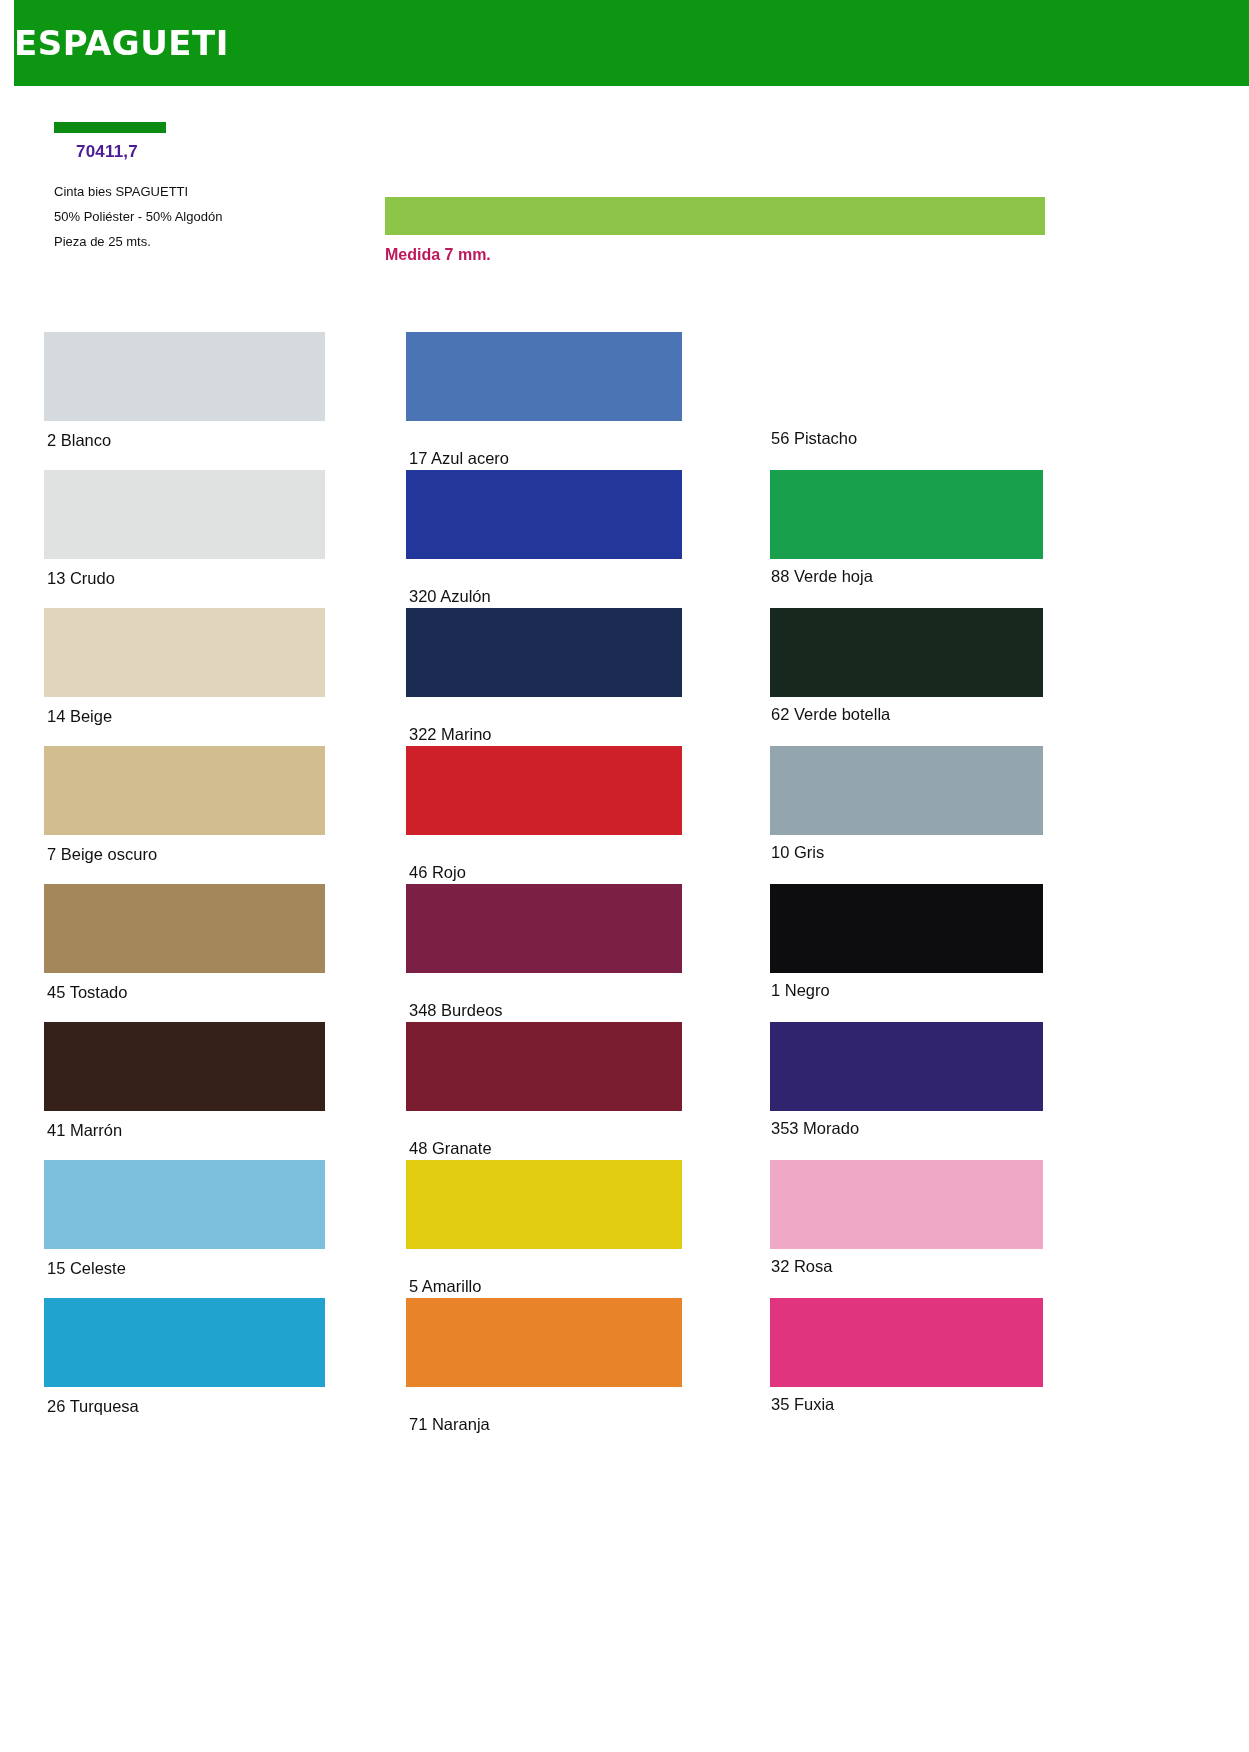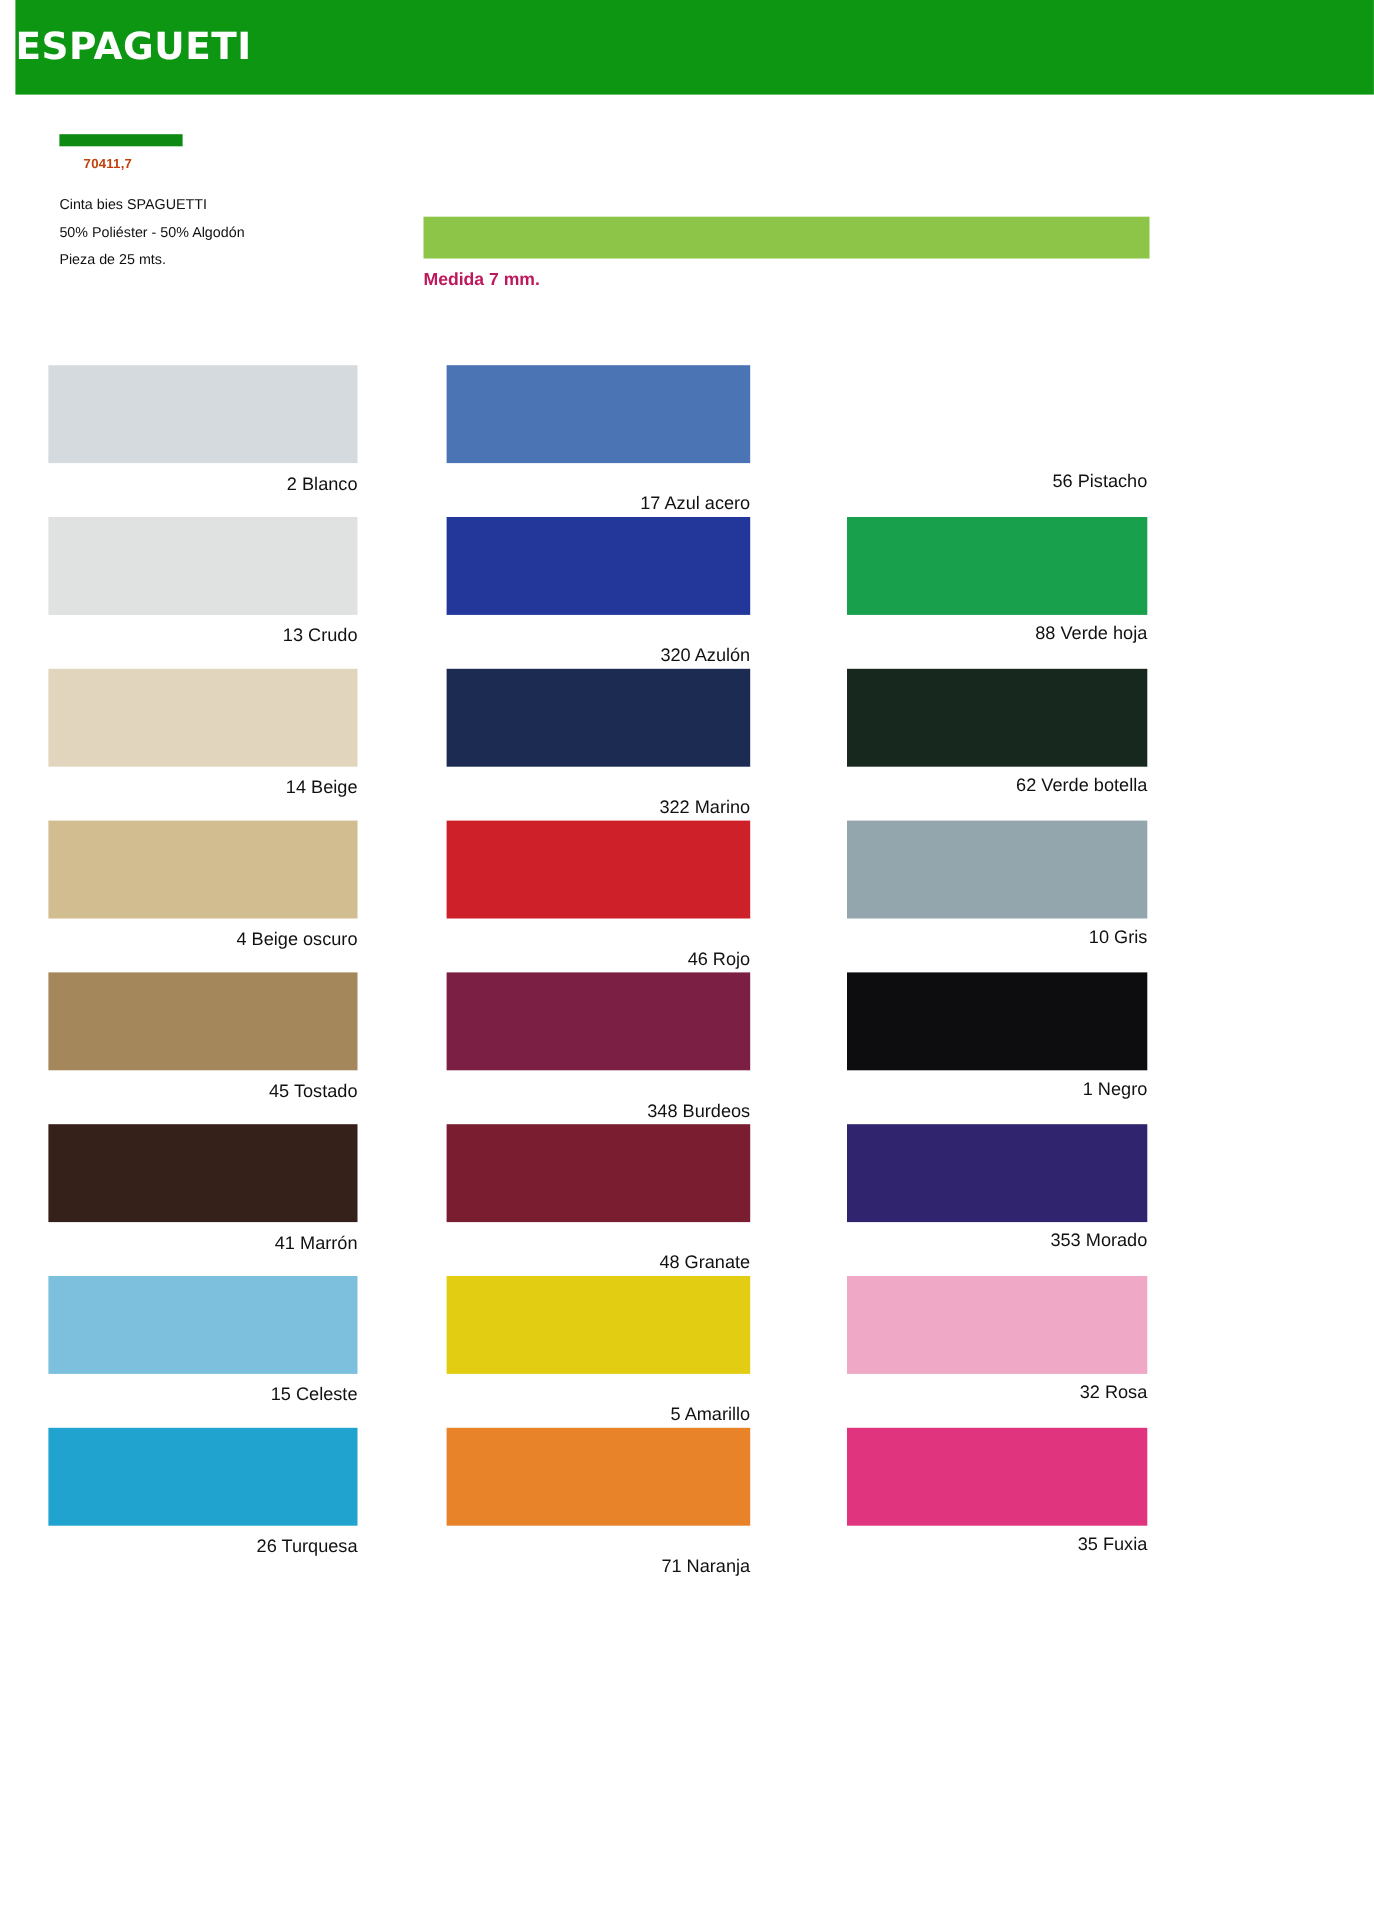--- a/index.html
+++ b/index.html
@@ -19,21 +19,21 @@
   }
   .header-title{
     color:#ffffff;font-size:34px;font-weight:bold;
     letter-spacing:.5px;padding-right:24px;
     font-family:"DejaVu Sans", sans-serif;
   }
   
   .info{position:absolute;left:54px;top:122px;width:330px;}
   .info-bar{width:112px;height:11px;background:#0d8a12;}
   .info-code{
-    font-size:12px;font-weight:bold;color:#c2410c;
+    font-size:17px;font-weight:bold;color:#4c1d95;
     margin:9px 0 0 22px;letter-spacing:.2px;
   }
   .info-desc{margin-top:17px;}
   .info-desc div{
     font-size:13px;line-height:25px;color:#111;
     white-space:nowrap;
   }
   
   .sample{position:absolute;left:385px;top:197px;}
   .sample-swatch{width:660px;height:38px;}
@@ -44,21 +44,21 @@
   .cell{position:absolute;top:0;}
   .cell.c0{left:44px;}
   .cell.c1{left:406px;}
   .cell.c2{left:770px;}
   .sw{display:block;}
   .cell.c0 .sw{width:281px;height:89px;}
   .cell.c1 .sw{width:276px;height:89px;}
   .cell.c2 .sw{width:273px;height:89px;}
   .lbl{
     font-size:16.5px;color:#111;white-space:nowrap;
-    margin-top:10px;line-height:18px;text-align:right;
+    margin-top:10px;line-height:18px;
   }
   .cell.c0 .lbl{margin-left:3px;}
   .cell.c1 .lbl{margin-left:3px;margin-top:28px;}
   .cell.c2 .lbl{margin-left:1px;margin-top:8px;}
 </style>
 </head>
 <body>
 
 <div class="header" style="background: rgb(13, 150, 18);">
   <div class="header-title">ESPAGUETI</div>
@@ -118,21 +118,21 @@
         <div class="lbl">322 Marino</div>
       </div>
       <div class="cell c2">
         <div class="sw" style="background: rgb(23, 41, 31);"></div>
         <div class="lbl">62 Verde botella</div>
       </div>
     </div>
     <div class="row">
       <div class="cell c0">
         <div class="sw" style="background: rgb(210, 189, 145);"></div>
-        <div class="lbl">4 Beige oscuro</div>
+        <div class="lbl">7 Beige oscuro</div>
       </div>
       <div class="cell c1">
         <div class="sw" style="background: rgb(206, 32, 41);"></div>
         <div class="lbl">46 Rojo</div>
       </div>
       <div class="cell c2">
         <div class="sw" style="background: rgb(147, 166, 174);"></div>
         <div class="lbl">10 Gris</div>
       </div>
     </div>

